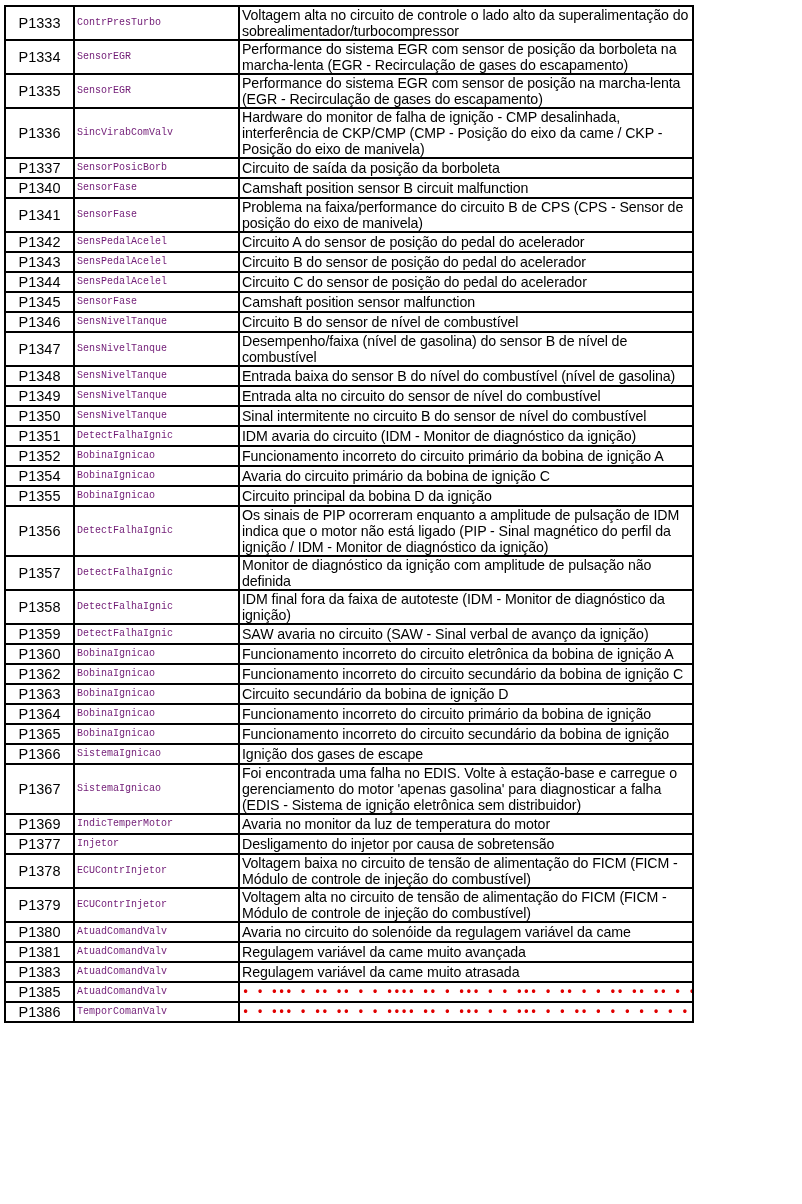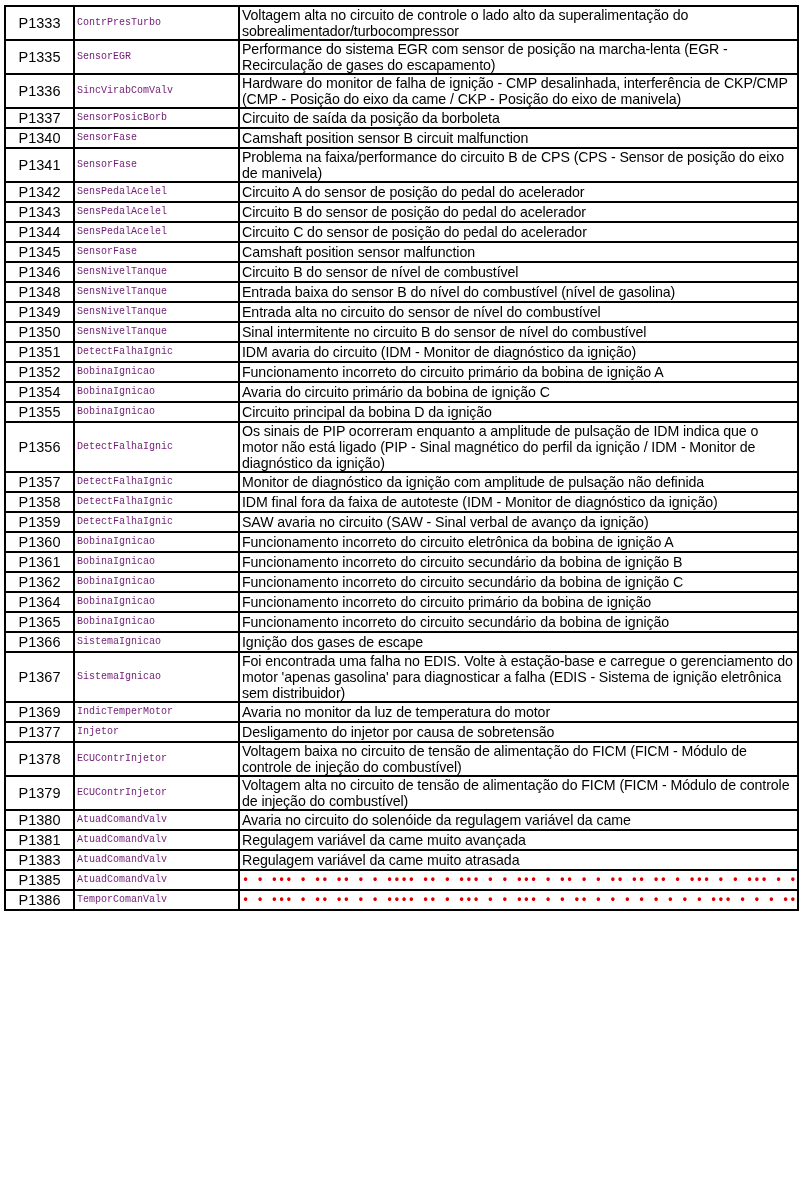--- a/index.html
+++ b/index.html
@@ -1,19 +1,19 @@
 <!DOCTYPE html>
 <html><head>
 <meta charset="utf-8">
 <style>
   html, body { margin: 0; padding: 0; background: #ffffff; }
   body { width: 802px; height: 1204px; overflow: hidden; position: relative; }
   table.dtc {
     position: absolute; left: 4px; top: 5px;
-    width: 795px;
+    width: 690px;
     border-collapse: collapse;
     table-layout: fixed;
     font-family: "Liberation Sans", sans-serif;
     font-size: 14.2px;
     color: #000;
   }
   table.dtc td {
     border: 2px solid #000;
     padding: 0 2px;
     vertical-align: middle;
@@ -37,20 +37,25 @@
       <col class="c-comp">
       <col class="c-desc">
     </colgroup>
   <tbody id="dtc-body">
       <tr>
         <td class="code">P1333</td>
         <td class="comp">ContrPresTurbo</td>
         <td class="desc">Voltagem alta no circuito de controle o lado alto da superalimentação do sobrealimentador/turbocompressor</td>
       </tr>
       <tr>
+        <td class="code">P1334</td>
+        <td class="comp">SensorEGR</td>
+        <td class="desc">Performance do sistema EGR com sensor de posição da borboleta na marcha-lenta (EGR - Recirculação de gases do escapamento)</td>
+      </tr>
+      <tr>
         <td class="code">P1335</td>
         <td class="comp">SensorEGR</td>
         <td class="desc">Performance do sistema EGR com sensor de posição na marcha-lenta (EGR - Recirculação de gases do escapamento)</td>
       </tr>
       <tr>
         <td class="code">P1336</td>
         <td class="comp">SincVirabComValv</td>
         <td class="desc">Hardware do monitor de falha de ignição - CMP desalinhada, interferência de CKP/CMP (CMP - Posição do eixo da came / CKP - Posição do eixo de manivela)</td>
       </tr>
       <tr>
@@ -87,20 +92,25 @@
         <td class="code">P1345</td>
         <td class="comp">SensorFase</td>
         <td class="desc">Camshaft position sensor malfunction</td>
       </tr>
       <tr>
         <td class="code">P1346</td>
         <td class="comp">SensNivelTanque</td>
         <td class="desc">Circuito B do sensor de nível de combustível</td>
       </tr>
       <tr>
+        <td class="code">P1347</td>
+        <td class="comp">SensNivelTanque</td>
+        <td class="desc">Desempenho/faixa (nível de gasolina) do sensor B de nível de combustível</td>
+      </tr>
+      <tr>
         <td class="code">P1348</td>
         <td class="comp">SensNivelTanque</td>
         <td class="desc">Entrada baixa do sensor B do nível do combustível (nível de gasolina)</td>
       </tr>
       <tr>
         <td class="code">P1349</td>
         <td class="comp">SensNivelTanque</td>
         <td class="desc">Entrada alta no circuito do sensor de nível do combustível</td>
       </tr>
       <tr>
@@ -147,28 +157,28 @@
         <td class="code">P1359</td>
         <td class="comp">DetectFalhaIgnic</td>
         <td class="desc">SAW avaria no circuito (SAW - Sinal verbal de avanço da ignição)</td>
       </tr>
       <tr>
         <td class="code">P1360</td>
         <td class="comp">BobinaIgnicao</td>
         <td class="desc">Funcionamento incorreto do circuito eletrônica da bobina de ignição A</td>
       </tr>
       <tr>
-        <td class="code">P1361</td>
-        <td class="comp">BobinaIgnicao</td>
-        <td class="desc">Funcionamento incorreto do circuito secundário da bobina de ignição B</td>
-      </tr>
-      <tr>
         <td class="code">P1362</td>
         <td class="comp">BobinaIgnicao</td>
         <td class="desc">Funcionamento incorreto do circuito secundário da bobina de ignição C</td>
+      </tr>
+      <tr>
+        <td class="code">P1363</td>
+        <td class="comp">BobinaIgnicao</td>
+        <td class="desc">Circuito secundário da bobina de ignição D</td>
       </tr>
       <tr>
         <td class="code">P1364</td>
         <td class="comp">BobinaIgnicao</td>
         <td class="desc">Funcionamento incorreto do circuito primário da bobina de ignição</td>
       </tr>
       <tr>
         <td class="code">P1365</td>
         <td class="comp">BobinaIgnicao</td>
         <td class="desc">Funcionamento incorreto do circuito secundário da bobina de ignição</td>

